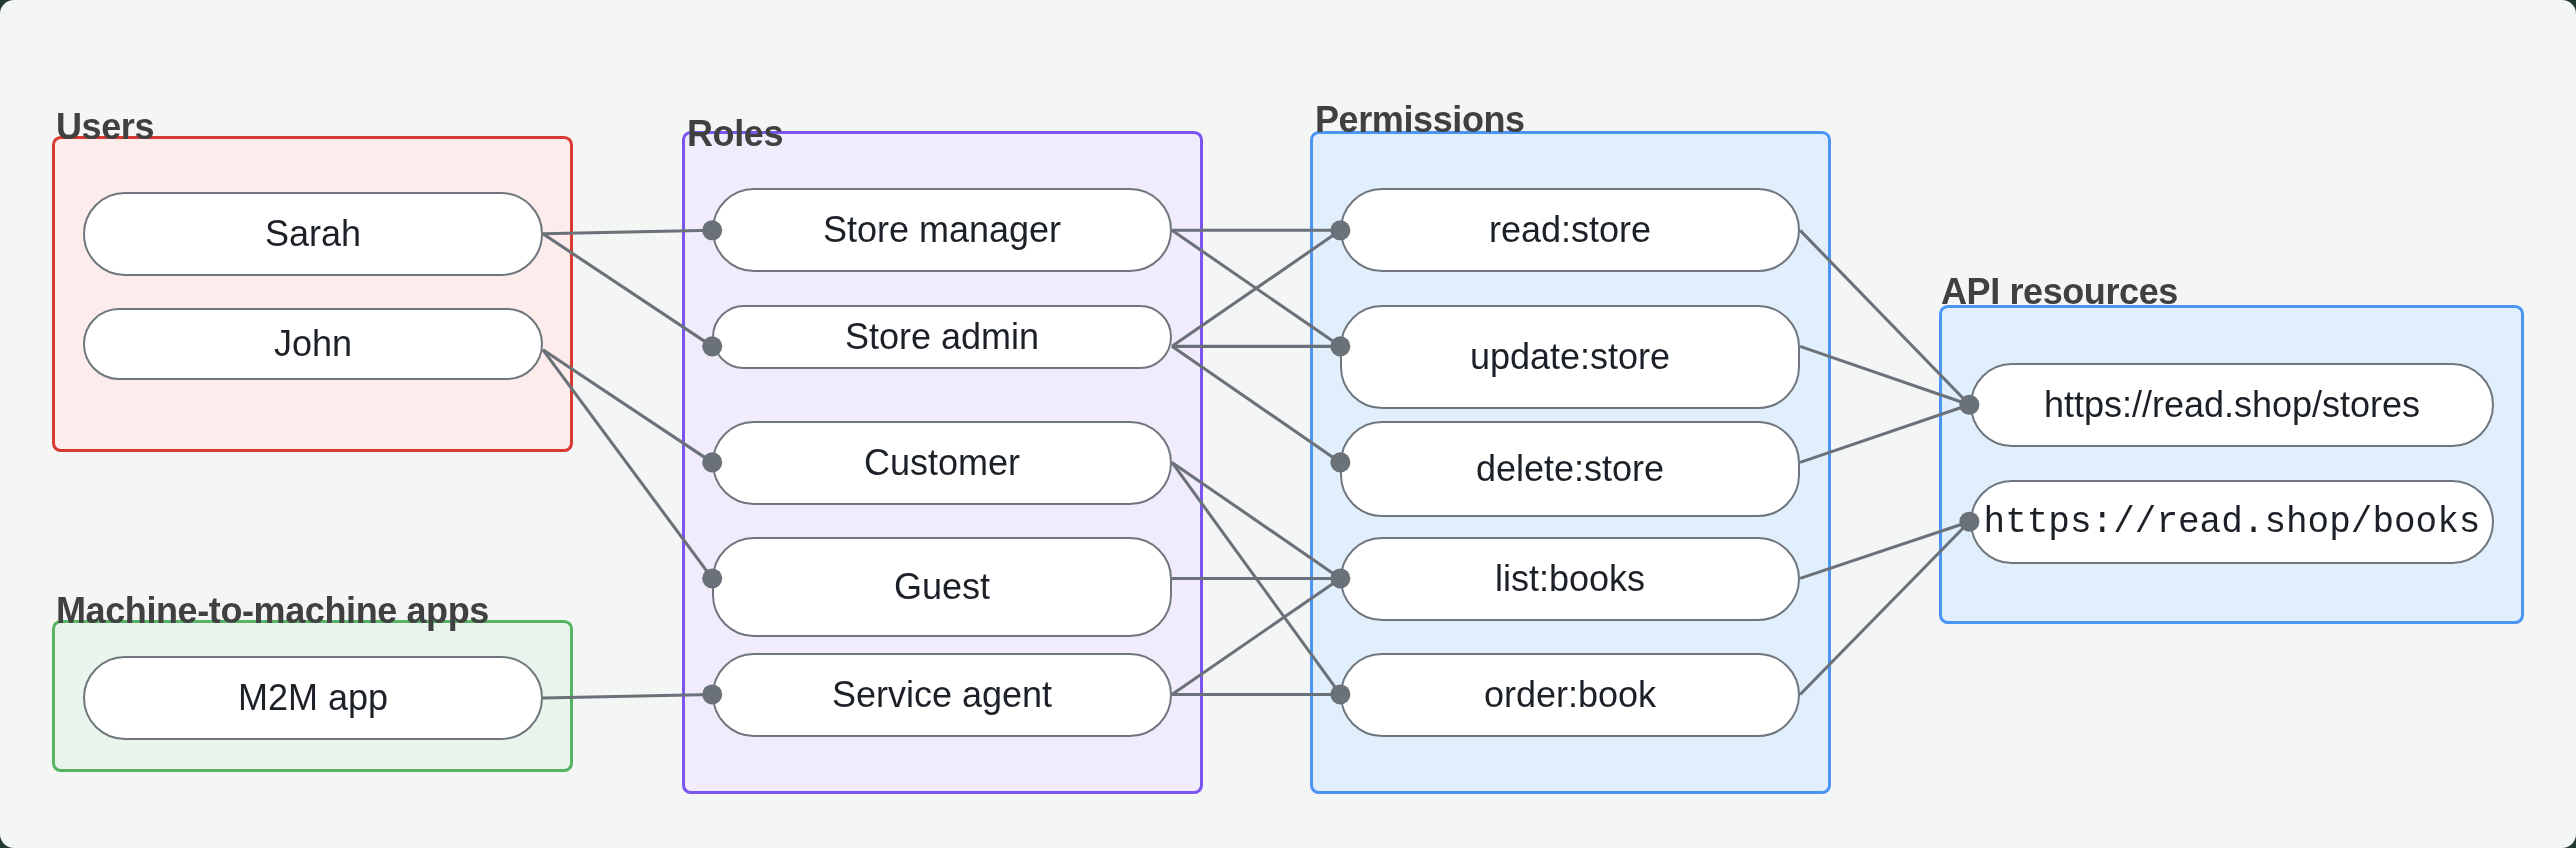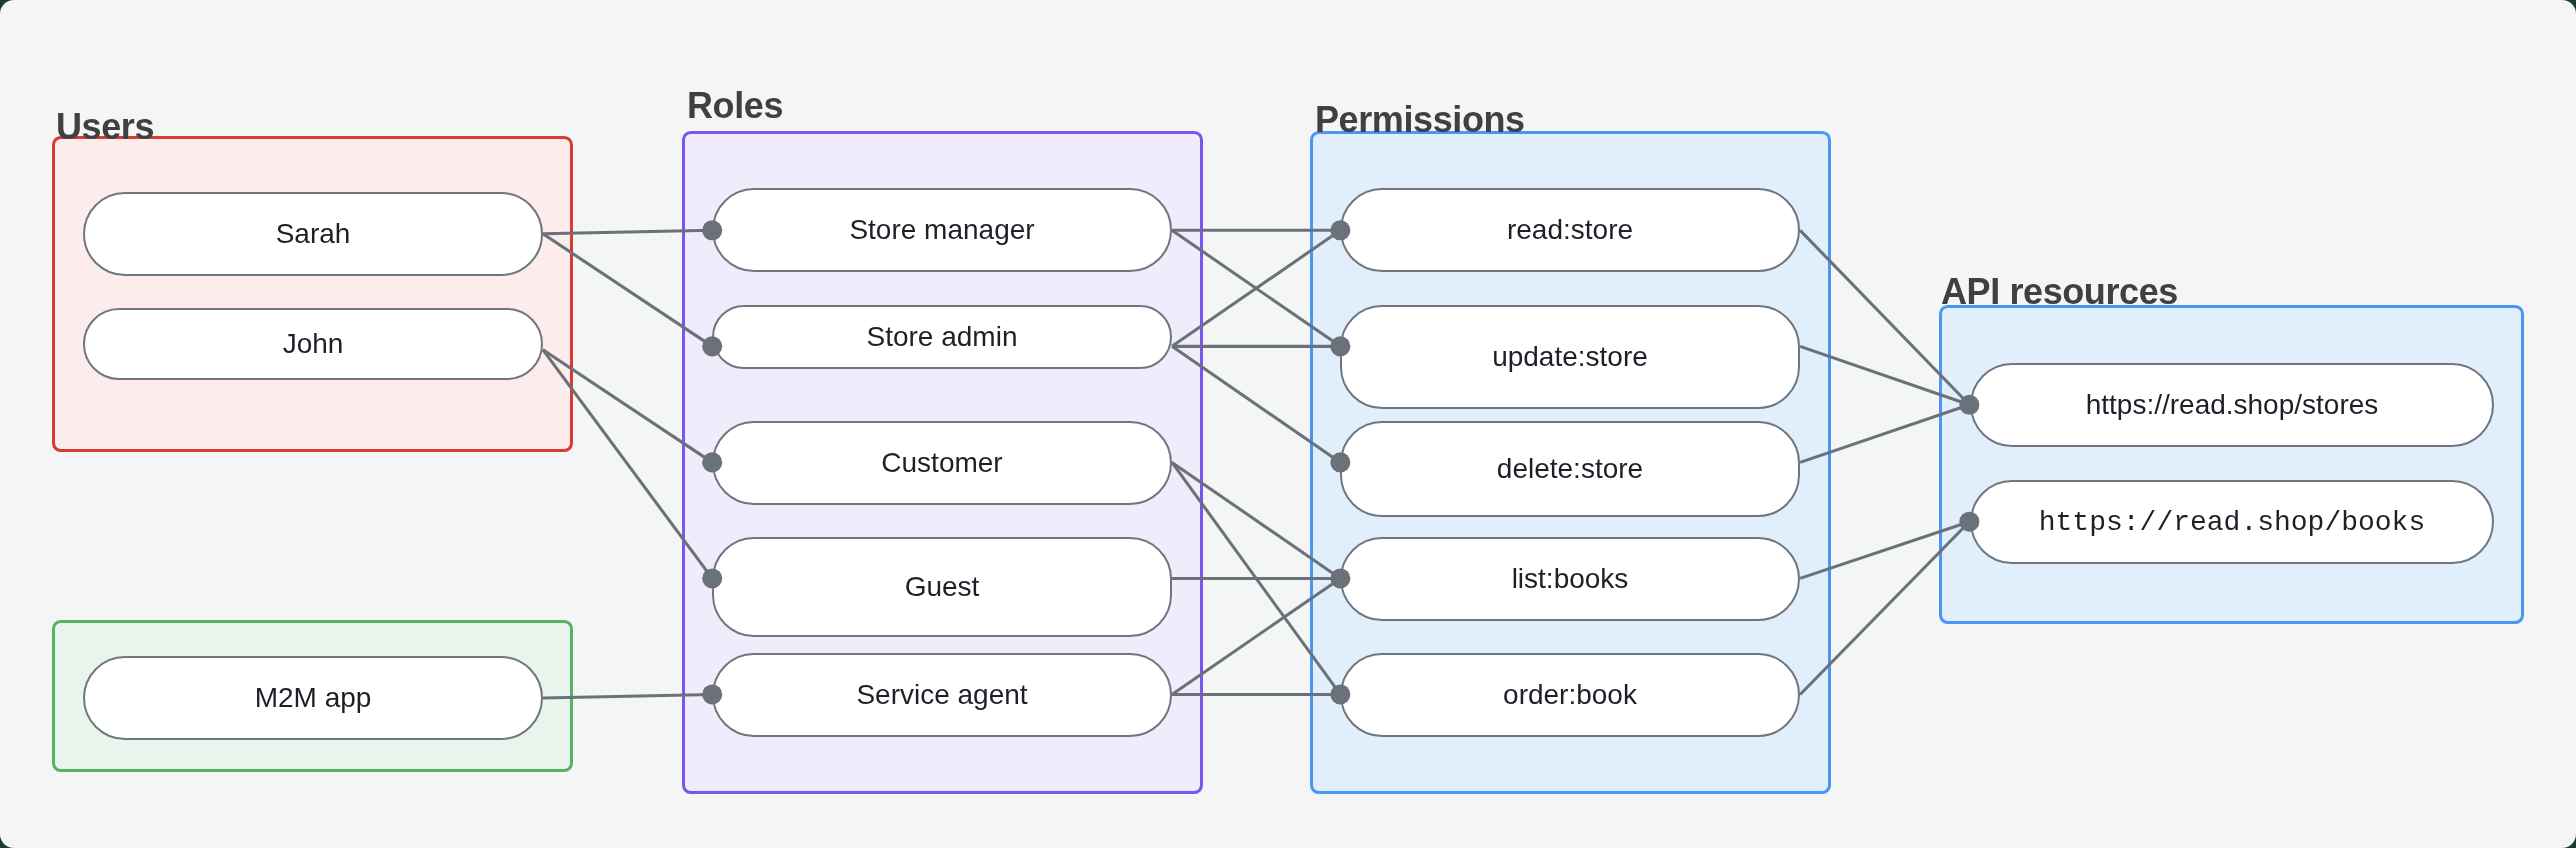--- a/index.html
+++ b/index.html
@@ -39,21 +39,21 @@
   }
   .node-pill {
     position: absolute;
     background: #ffffff;
     border: 2.6px solid #6f767d;
     border-radius: 42px;
     box-sizing: border-box;
     display: flex;
     align-items: center;
     justify-content: center;
-    font-size: 28px;
+    font-size: 36px;
     color: #1c2127;
     white-space: nowrap;
     z-index: 2;
   }
   .edge-layer {
     position: absolute;
     top: 0;
     left: 0;
     z-index: 3;
     pointer-events: none;
@@ -61,23 +61,24 @@
 </style>
 </head>
 <body style="background: rgb(29, 59, 44);">
 
 <div class="canvas" style="background: rgb(244, 246, 245);">
     <div class="group-box" style="left: 52px; top: 136px; width: 521px; height: 316px; border-color: rgb(217, 58, 50); background: rgb(252, 236, 235);"></div>
     <div class="group-label" style="left: 56px; top: 65px;">Users</div>
     <div class="node-pill" style="left: 83px; top: 192px; width: 460px; height: 84px;">Sarah</div>
     <div class="node-pill" style="left: 83px; top: 308px; width: 460px; height: 72px;">John</div>
     <div class="group-box" style="left: 52px; top: 620px; width: 521px; height: 152px; border-color: rgb(86, 179, 100); background: rgb(233, 245, 236);"></div>
+    <div class="group-label" style="left: 56px; top: 549px;">Machine-to-machine apps</div>
     <div class="node-pill" style="left: 83px; top: 656px; width: 460px; height: 84px;">M2M app</div>
     <div class="group-box" style="left: 682px; top: 131px; width: 521px; height: 663px; border-color: rgb(122, 85, 240); background: rgb(241, 236, 252);"></div>
-    <div class="group-label" style="left: 687px; top: 44px;">Roles</div>
+    <div class="group-label" style="left: 687px; top: 72px;">Roles</div>
     <div class="node-pill" style="left: 712px; top: 188px; width: 460px; height: 84px;">Store manager</div>
     <div class="node-pill" style="left: 712px; top: 305px; width: 460px; height: 64px;">Store admin</div>
     <div class="node-pill" style="left: 712px; top: 421px; width: 460px; height: 84px;">Customer</div>
     <div class="node-pill" style="left: 712px; top: 537px; width: 460px; height: 100px;">Guest</div>
     <div class="node-pill" style="left: 712px; top: 653px; width: 460px; height: 84px;">Service agent</div>
     <div class="group-box" style="left: 1310px; top: 131px; width: 521px; height: 663px; border-color: rgb(75, 149, 245); background: rgb(225, 238, 252);"></div>
     <div class="group-label" style="left: 1315px; top: 58px;">Permissions</div>
     <div class="node-pill" style="left: 1340px; top: 188px; width: 460px; height: 84px;">read:store</div>
     <div class="node-pill" style="left: 1340px; top: 305px; width: 460px; height: 104px;">update:store</div>
     <div class="node-pill" style="left: 1340px; top: 421px; width: 460px; height: 96px;">delete:store</div>

